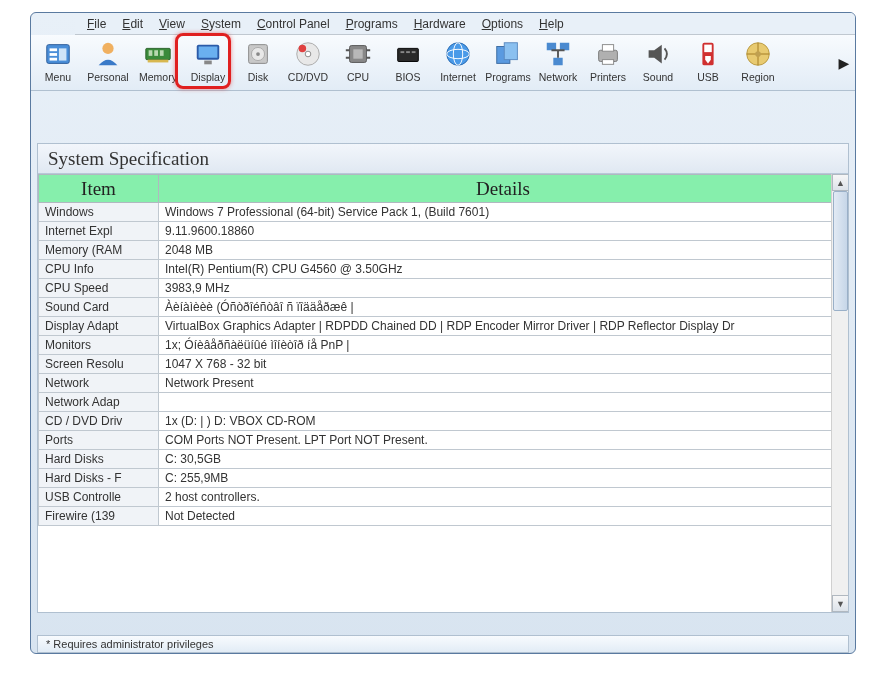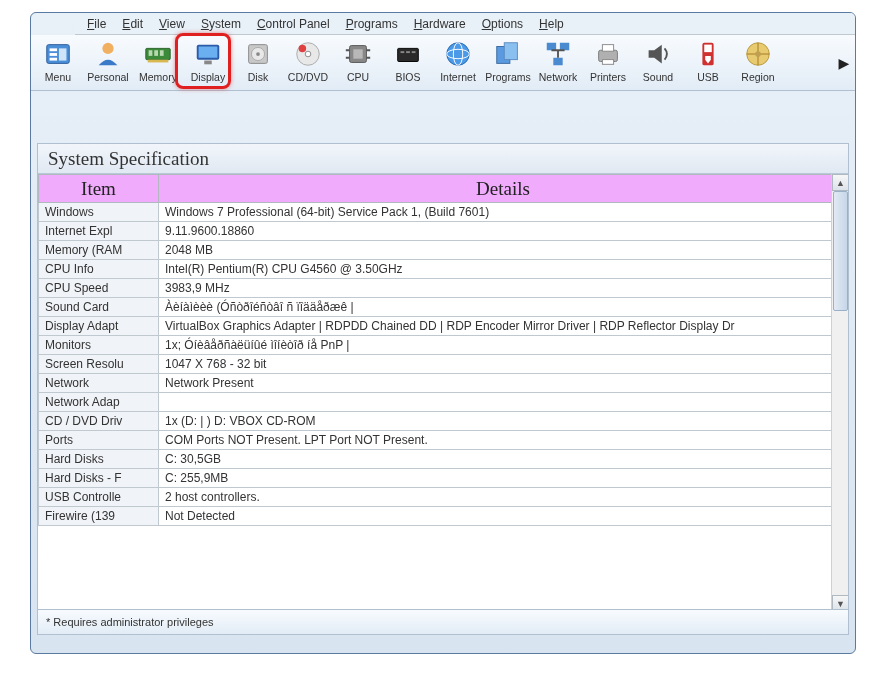--- a/index.html
+++ b/index.html
@@ -29,30 +29,30 @@
 .highlight { position: absolute; border: 3px solid #e02020; border-radius: 8px; box-shadow: 0 0 4px rgba(224,32,32,0.5); pointer-events: none; left: 144px; top: -2px; width: 56px; height: 56px; }
 .toolbar-more { width: 14px; display: flex; align-items: center; justify-content: center; font-size: 14px; color: #222; cursor: pointer; margin-left: auto; }
 
 .tab-row { height: 24px; background: #e8eef4; padding: 2px 4px 0 4px; display: flex; align-items: flex-end; border-bottom: 1px solid #a8b8c8; }
 .tab { padding: 3px 10px; background: #fff; border: 1px solid #a8b8c8; border-bottom: none; font-size: 11px; color: #333; cursor: pointer; border-radius: 2px 2px 0 0; }
 
 .content { position: absolute; left: 6px; right: 6px; top: 130px; bottom: 40px; background: #fff; border: 1px solid #b0c0d0; overflow: hidden; }
 .section-header { height: 30px; background: linear-gradient(to bottom, #f2f6fb, #e0e8f2); border-bottom: 1px solid #b8c8d8; padding: 4px 10px; font-family: 'Times New Roman', serif; font-size: 19px; color: #333; }
 .table-wrap { position: absolute; top: 30px; left: 0; right: 0; bottom: 0; overflow: hidden; }
 .spec-table { width: 100%; border-collapse: collapse; table-layout: fixed; }
-.spec-table th { font-family: 'Times New Roman', serif; font-size: 19px; font-weight: normal; color: #222; background: #f0abfc; border: 1px solid #b0b8c0; padding: 2px 8px; text-align: center; height: 28px; }
+.spec-table th { font-family: 'Times New Roman', serif; font-size: 19px; font-weight: normal; color: #222; background: #86efac; border: 1px solid #b0b8c0; padding: 2px 8px; text-align: center; height: 28px; }
 .spec-table th.item-col { width: 120px; }
 .spec-table td { border: 1px solid #c0c8d0; padding: 2px 6px; font-size: 12px; color: #333; height: 19px; white-space: nowrap; overflow: hidden; text-overflow: clip; }
 .spec-table td.item-cell { background: #f0f3f7; font-size: 12px; }
 .scrollbar { position: absolute; right: 0; top: 30px; bottom: 0; width: 17px; background: #f0f0f0; border-left: 1px solid #d0d0d0; }
 .scroll-btn { width: 17px; height: 17px; background: linear-gradient(to bottom, #f6f6f6, #dde3ea); border: 1px solid #b0b8c0; display: flex; align-items: center; justify-content: center; font-size: 9px; color: #555; cursor: pointer; }
 .scroll-thumb { width: 15px; margin: 0 1px; height: 120px; background: linear-gradient(to right, #e2eaf4, #c6d6e8); border: 1px solid #9ab0c8; border-radius: 2px; }
 .scroll-down { position: absolute; bottom: 0; }
 
-.statusbar { position: absolute; bottom: 18px; left: 6px; right: 6px; height: 26px; background: linear-gradient(to bottom, #f8fbfe, #e2ecf6); border: 1px solid #b0c0d0; padding: 4px 8px; font-size: 11px; color: #333; display: flex; align-items: center; }
+.statusbar { position: absolute; bottom: 0; left: 6px; right: 6px; height: 18px; background: linear-gradient(to bottom, #f8fbfe, #e2ecf6); border: 1px solid #b0c0d0; padding: 4px 8px; font-size: 11px; color: #333; display: flex; align-items: center; }
 </style>
 </head>
 <body>
 
 <div class="window">
 
 
   <div class="menubar">
     <div class="menu-item"><span class="u">F</span><span>ile</span></div>
     <div class="menu-item"><span class="u">E</span><span>dit</span></div>

